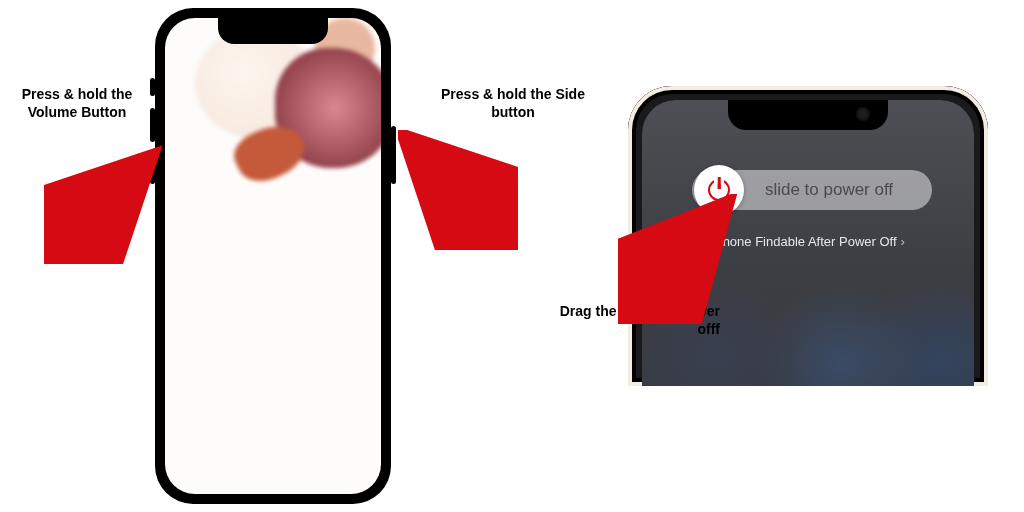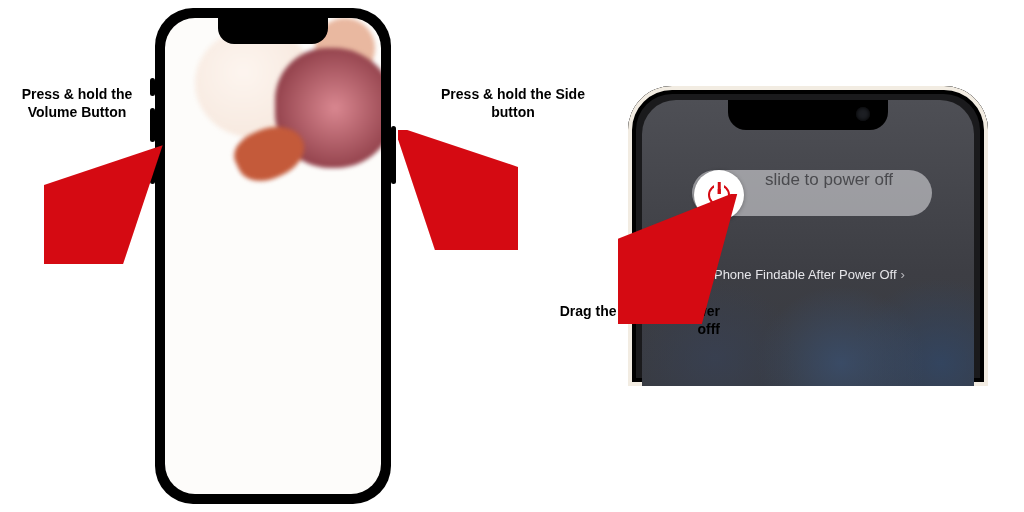--- a/index.html
+++ b/index.html
@@ -115,25 +115,25 @@
     border-radius: 50%;
     background: #1d1f24;
     box-shadow: inset 0 0 4px #000;
   }
 
   .slider-track {
     position: absolute;
     top: 70px;
     left: 50px;
     right: 42px;
-    height: 46px;
+    height: 40px;
     border-radius: 27px;
     background: rgba(230,230,234,.55);
     display: flex;
-    align-items: flex-start;
+    align-items: center;
   }
   .slider-knob {
     width: 50px;
     height: 50px;
     border-radius: 50%;
     background: #fff;
     margin-left: 2px;
     display: flex;
     align-items: center;
     justify-content: center;
@@ -146,21 +146,20 @@
     font-size: 17px;
     padding-right: 18px;
   }
   .findable {
     position: absolute;
     top: 134px;
     left: 0; right: 0;
     text-align: center;
     color: #e6e6ea;
     font-size: 13px;
-    margin-top: 33px;
   }
   .findable .chev { opacity: .7; margin-left: 4px; }
 
   
   .power-icon {
     width: 22px; height: 22px;
     border: 2.5px solid #d50a12;
     border-radius: 50%;
     position: relative;
   }

